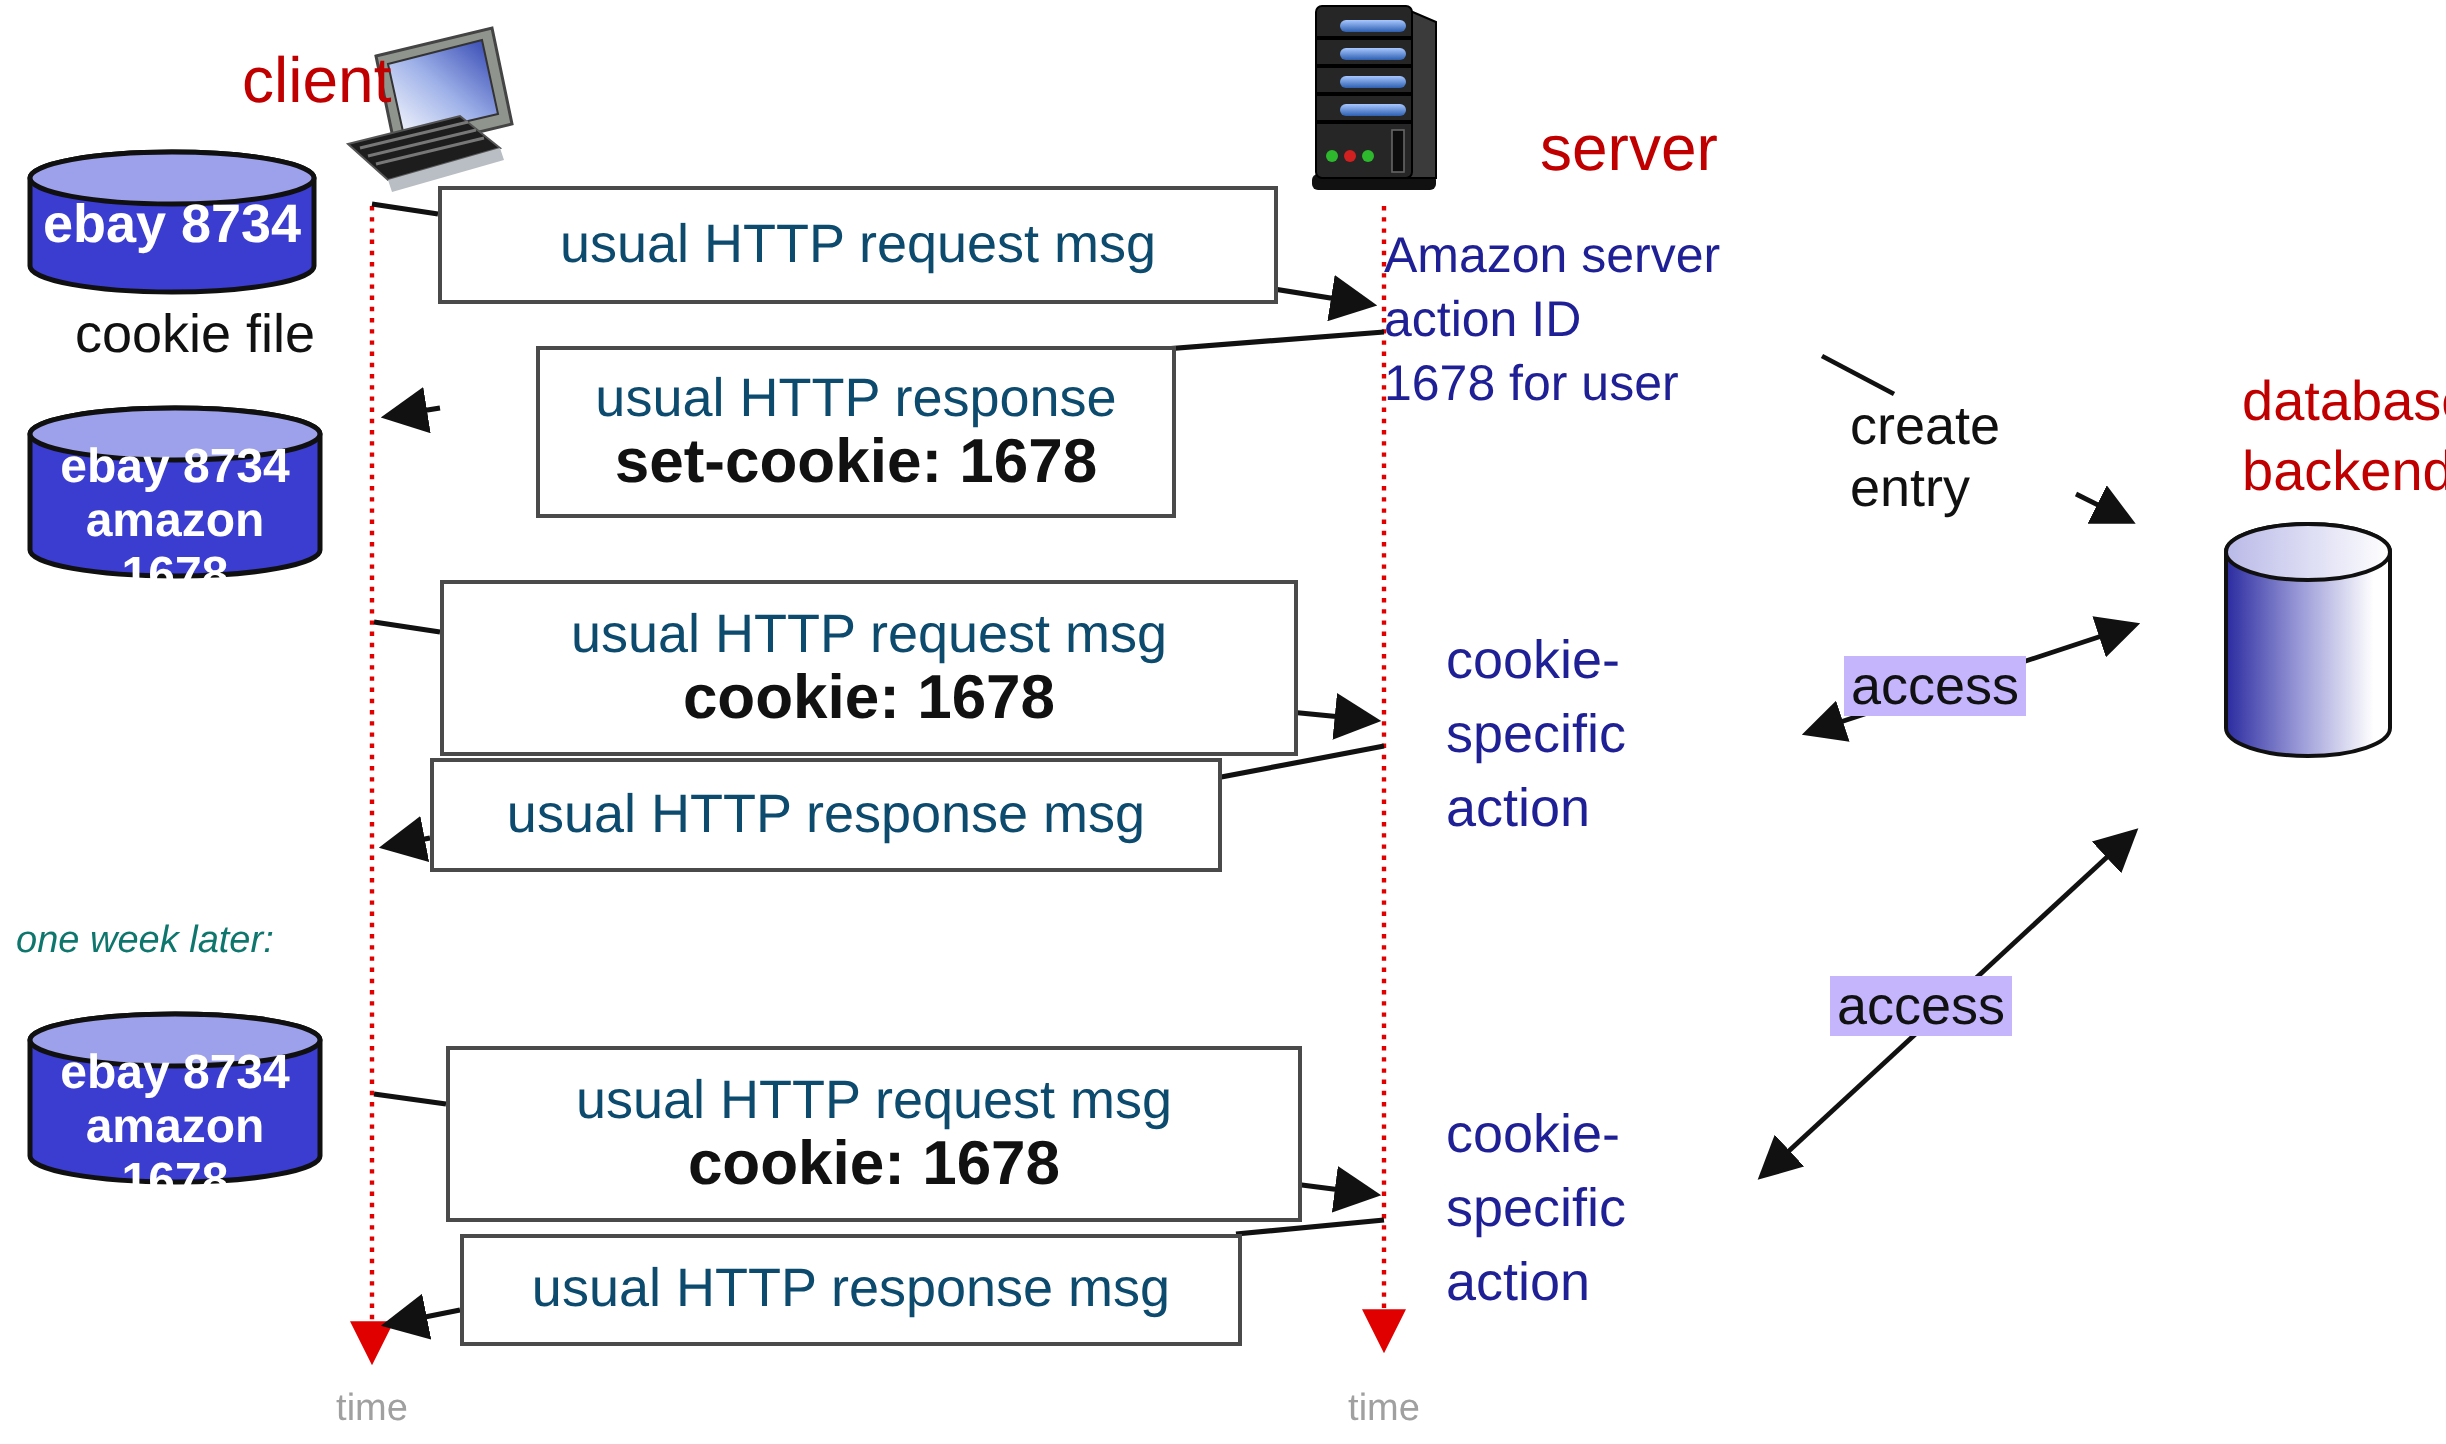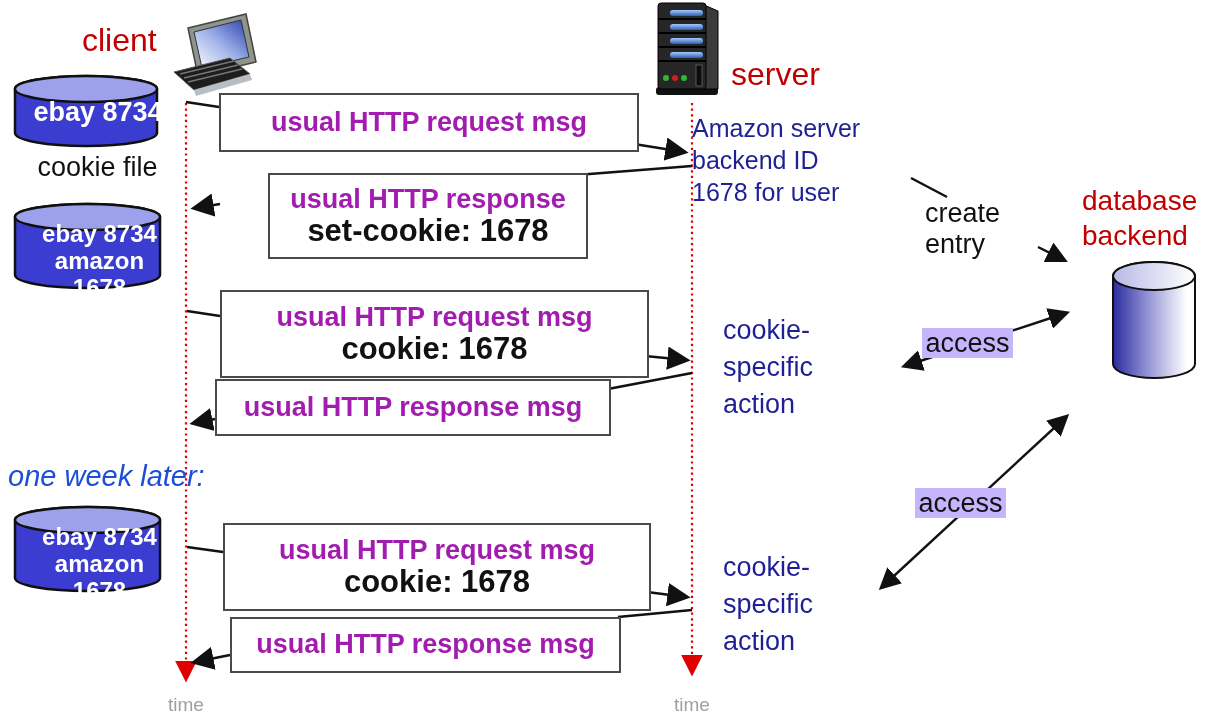--- a/index.html
+++ b/index.html
@@ -1,30 +1,30 @@
 <!DOCTYPE html>
 <html><head>
 <meta charset="utf-8">
 <style>
   html,body{margin:0;padding:0;background:#fff;}
   .stage{position:relative;width:1223px;height:722px;background:#fff;overflow:hidden;
          font-family:"Liberation Sans", sans-serif;}
   .layer{position:absolute;left:0;top:0;}
   .t{position:absolute;white-space:nowrap;}
-  .red{color:#c00000;}
+  .red{color:#c00000;margin-left:39px;}
   .navy{color:#1f1f96;}
   .gray{color:#a0a0a0;}
   .center{text-align:left;white-space:normal;}
   .title{font-size:32px;}
   .msg-box{position:absolute;background:#fff;border:2.5px solid #4a4a4a;
            display:flex;flex-direction:column;align-items:center;justify-content:center;
            line-height:1.08;}
-  .msg-line1{font-size:27px;color:#a21caf;font-weight:bold;}
+  .msg-line1{font-size:27px;color:#0c4a6e;}
   .msg-line2{font-size:31px;font-weight:bold;color:#111;}
-  .cyl-label{position:absolute;color:#fff;font-weight:bold;text-align:center;line-height:27px;padding-left:12px;}
+  .cyl-label{position:absolute;color:#fff;font-weight:bold;text-align:center;line-height:27px;}
   .note{font-size:25px;line-height:32px;}
   .action{font-size:27px;line-height:37px;}
   .plain{font-size:27px;color:#111;}
   .accessbg{background:#c4b5fd;padding:0 3px;}
   .time{font-size:19px;}
 </style>
 </head>
 <body>
 
 <div class="stage">
@@ -154,21 +154,21 @@
     <div>ebay 8734</div>
     <div>amazon 1678</div>
   </div>
   <div class="cyl-label" style="left:15px;top:523px;width:145px;font-size:24px;">
     <div>ebay 8734</div>
     <div>amazon 1678</div>
   </div>
 
   <div class="t plain" style="left:20px;top:152px;width:155px;text-align:center;">cookie file</div>
 
-  <div class="t" style="left:8px;top:460px;font-size:29px;font-style:italic;color:#1d4ed8;">one week later:</div>
+  <div class="t" style="left:8px;top:460px;font-size:19px;font-style:italic;color:#0f766e;">one week later:</div>
 
   <div class="msg-box" style="left:219px;top:93px;width:416px;height:55px;">
     <span class="msg-line1">usual HTTP request msg</span>
   </div>
   <div class="msg-box" style="left:220px;top:173px;width:316px;height:82px;margin-left:48px;">
     <span class="msg-line1">usual HTTP response</span>
     <span class="msg-line2">set-cookie: 1678</span>
   </div>
   <div class="msg-box" style="left:220px;top:290px;width:425px;height:84px;">
     <span class="msg-line1">usual HTTP request msg</span>
@@ -180,21 +180,21 @@
   <div class="msg-box" style="left:223px;top:523px;width:424px;height:84px;">
     <span class="msg-line1">usual HTTP request msg</span>
     <span class="msg-line2">cookie: 1678</span>
   </div>
   <div class="msg-box" style="left:230px;top:617px;width:387px;height:52px;">
     <span class="msg-line1">usual HTTP response msg</span>
   </div>
 
   <div class="t navy note center" style="left:692px;top:112px;width:200px;">
     <div>Amazon server</div>
-    <div>backend ID</div>
+    <div>action ID</div>
     <div>1678 for user</div>
   </div>
   <div class="t navy action center" style="left:723px;top:312px;width:150px;">
     <div>cookie-</div>
     <div>specific</div>
     <div>action</div>
   </div>
   <div class="t navy action center" style="left:723px;top:549px;width:150px;">
     <div>cookie-</div>
     <div>specific</div>

